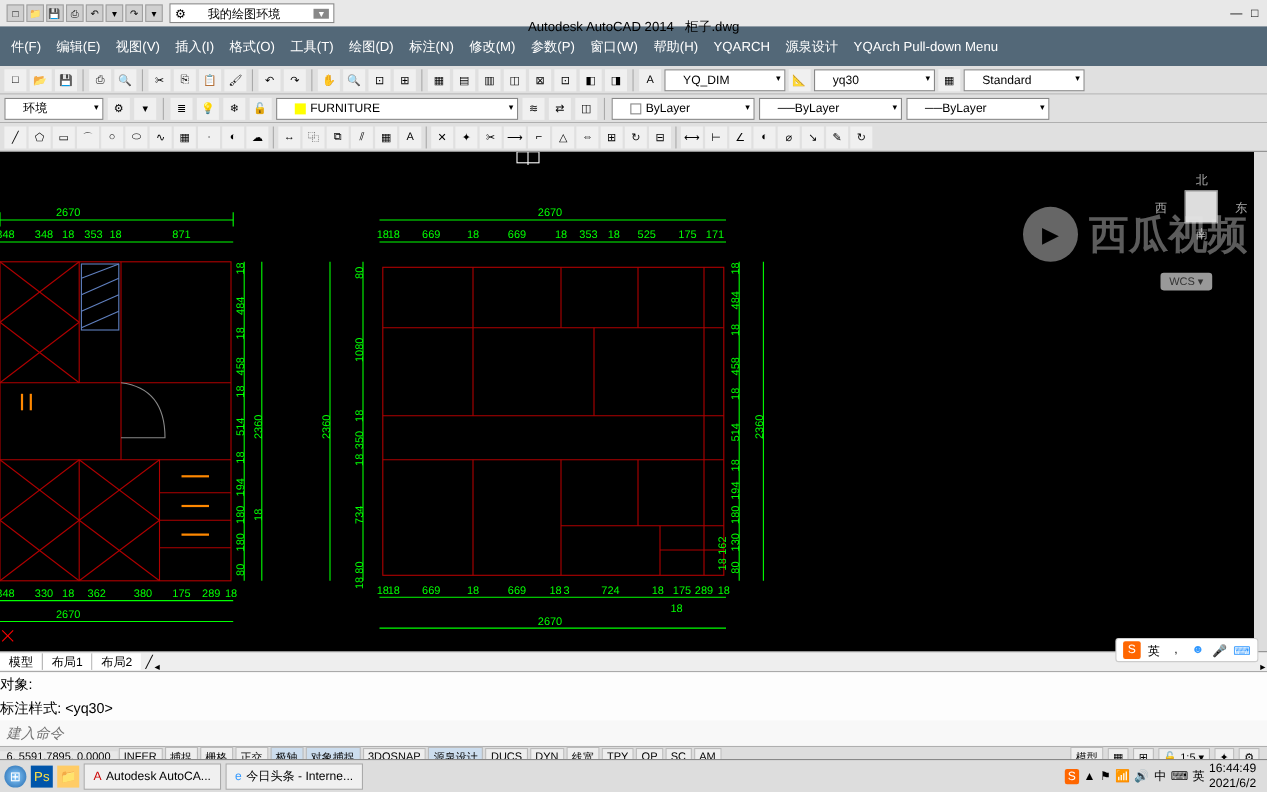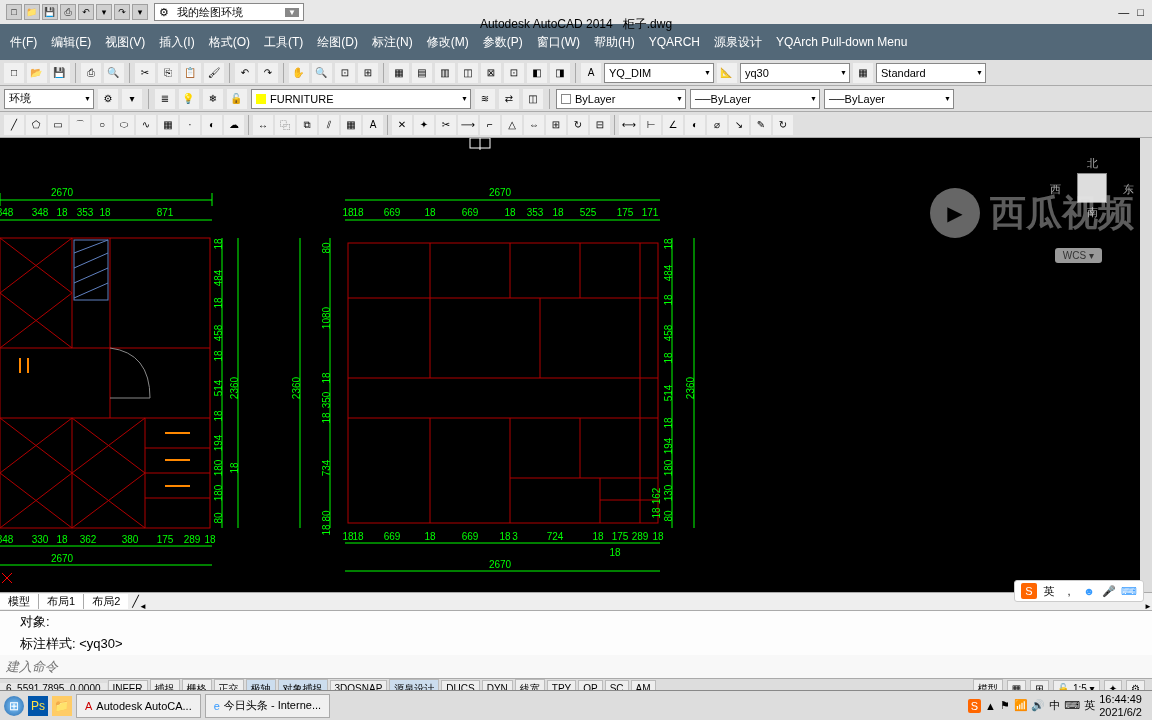--- a/index.html
+++ b/index.html
@@ -9,40 +9,40 @@
 .qat-btn { width:16px; height:16px; background:#d0d0d0; border:1px solid #a0a0a0; font-size:9px; display:flex; align-items:center; justify-content:center; }
 .ws-dd { width:150px; height:18px; border:1px solid #888; background:#fff; display:flex; align-items:center; padding:0 4px; font-size:11px; position:relative; }
 .ws-dd::after { content:'▼'; position:absolute; right:4px; font-size:8px; background:#888; color:#fff; padding:0 3px; }
 .title-center { position:absolute; left:50%; transform:translateX(-50%); top:16px; font-size:12px; }
 .win-ctrls { margin-left:auto; display:flex; gap:8px; padding-right:8px; }
 .menubar { height:36px; background:#536878; color:#fff; display:flex; align-items:center; padding:0 4px; gap:2px; font-size:12px; }
 .menu-item { padding:2px 6px; cursor:pointer; }
 .toolbar { height:26px; background:#e0e0e0; border-bottom:1px solid #aaa; display:flex; align-items:center; padding:0 4px; gap:3px; }
 .tool-btn { width:20px; height:20px; background:#f0f0f0; border:1px solid transparent; font-size:10px; display:flex; align-items:center; justify-content:center; }
 .sep { width:1px; height:20px; background:#aaa; margin:0 2px; }
-.dd { height:20px; border:1px solid #888; background:#fff; display:flex; align-items:center; padding:0 4px; font-size:11px; position:relative; }
+.dd { height:20px; border:1px solid #888; background:#fff; display:flex; align-items:center; padding:0 16px; font-size:11px; position:relative; }
 .dd::after { content:'▼'; position:absolute; right:2px; font-size:7px; }
 .layer-bar { height:26px; background:#e0e0e0; border-bottom:1px solid #aaa; display:flex; align-items:center; padding:0 4px; gap:4px; }
 .draw-bar { height:26px; background:#e0e0e0; border-bottom:1px solid #aaa; display:flex; align-items:center; padding:0 4px; gap:2px; }
 .canvas { position:relative; height:454px; background:#000; overflow:hidden; }
 .canvas svg { position:absolute; top:0; left:0; }
 .nav-cube { position:absolute; top:20px; right:30px; width:60px; height:60px; }
 .nav-cube .face { width:30px; height:30px; background:#ddd; border:1px solid #888; position:absolute; top:15px; left:15px; }
 .nav-txt { position:absolute; font-size:11px; color:#aaa; }
 .wcs { position:absolute; top:110px; right:50px; background:#999; color:#333; padding:2px 8px; border-radius:3px; font-size:10px; }
 .watermark { position:absolute; top:30px; right:0; width:240px; height:90px; display:flex; align-items:center; justify-content:center; opacity:0.4; }
 .wm-logo { width:50px; height:50px; border-radius:50%; background:#fff; display:flex; align-items:center; justify-content:center; font-size:20px; }
 .wm-text { color:#e5e5e5; font-size:36px; font-weight:bold; margin-left:10px; }
 .tabs { height:18px; background:#eee; display:flex; align-items:center; border-top:1px solid #aaa; }
 .tab { padding:0 8px; border-right:1px solid #aaa; font-size:11px; background:#fff; }
 .scroll-h { flex:1; background:#e0e0e0; position:relative; }
 .scroll-h::before { content:'◄'; position:absolute; left:0; font-size:8px; }
 .scroll-h::after { content:'►'; position:absolute; right:0; font-size:8px; }
 .cmd-area { background:#fdfdfd; border-top:1px solid #aaa; }
-.cmd-line { padding:2px 20px; font-size:13px; }
+.cmd-line { padding:2px 0; font-size:13px; }
 .cmd-input { width:100%; border:none; background:#f8f8f8; padding:4px 6px; font-size:13px; color:#888; font-style:italic; }
 .status-bar { height:20px; background:#ddd; display:flex; align-items:center; font-size:10px; border-top:1px solid #aaa; }
 .coord { padding:0 6px; background:#e8e8e8; }
 .stat-btn { padding:2px 4px; border:1px solid #bbb; background:#eee; margin:0 1px; font-size:10px; }
 .stat-btn.active { background:#cde; }
 .stat-right { margin-left:auto; display:flex; align-items:center; gap:2px; padding-right:6px; }
 .taskbar { height:30px; background:#ddd; border-top:1px solid #888; display:flex; align-items:center; padding:0 4px; gap:4px; position:absolute; bottom:0; width:100%; }
 .task-item { height:24px; padding:0 8px; background:#f0f0f0; border:1px solid #aaa; display:flex; align-items:center; gap:4px; font-size:11px; }
 .task-icon { width:20px; height:20px; display:flex; align-items:center; justify-content:center; font-size:12px; }
 .tray { margin-left:auto; display:flex; align-items:center; gap:4px; font-size:11px; padding-right:6px; }
@@ -58,21 +58,21 @@
     <div class="qat-btn">📁</div>
     <div class="qat-btn">💾</div>
     <div class="qat-btn">⎙</div>
     <div class="qat-btn">↶</div>
     <div class="qat-btn">▾</div>
     <div class="qat-btn">↷</div>
     <div class="qat-btn">▾</div>
   </div>
   <div class="ws-dd">
     <span>⚙</span>
-    <span style="margin-left:8px">我的绘图环境</span>
+    <span style="margin-left:20px">我的绘图环境</span>
   </div>
   <div class="title-center">
     <span>Autodesk AutoCAD 2014</span>&nbsp;&nbsp;&nbsp;<span>柜子.dwg</span>
   </div>
   <div class="win-ctrls">
     <span>―</span>
     <span>□</span>
   </div>
 </div>
 

